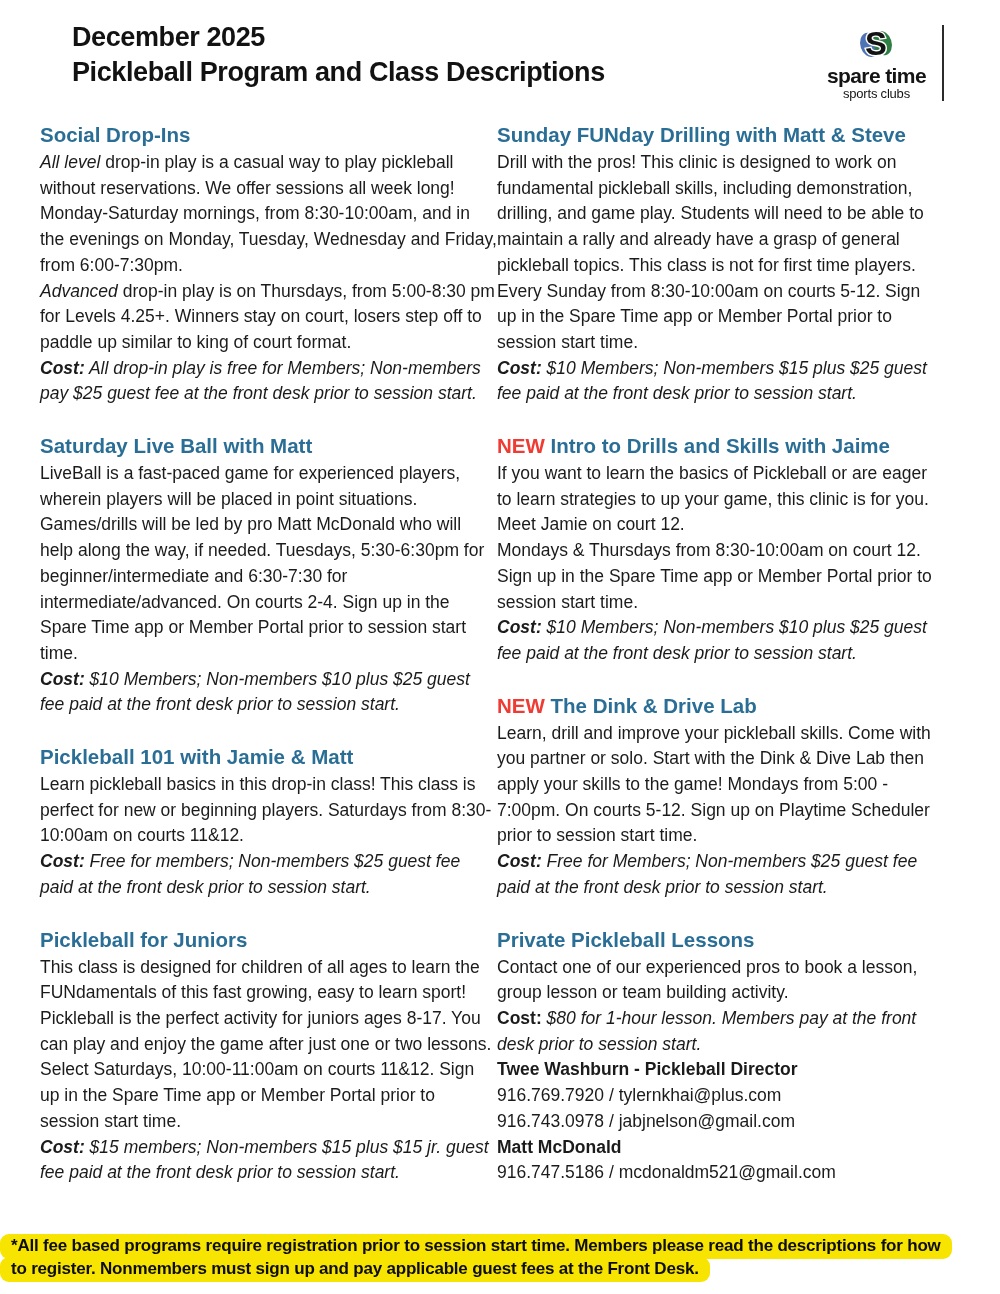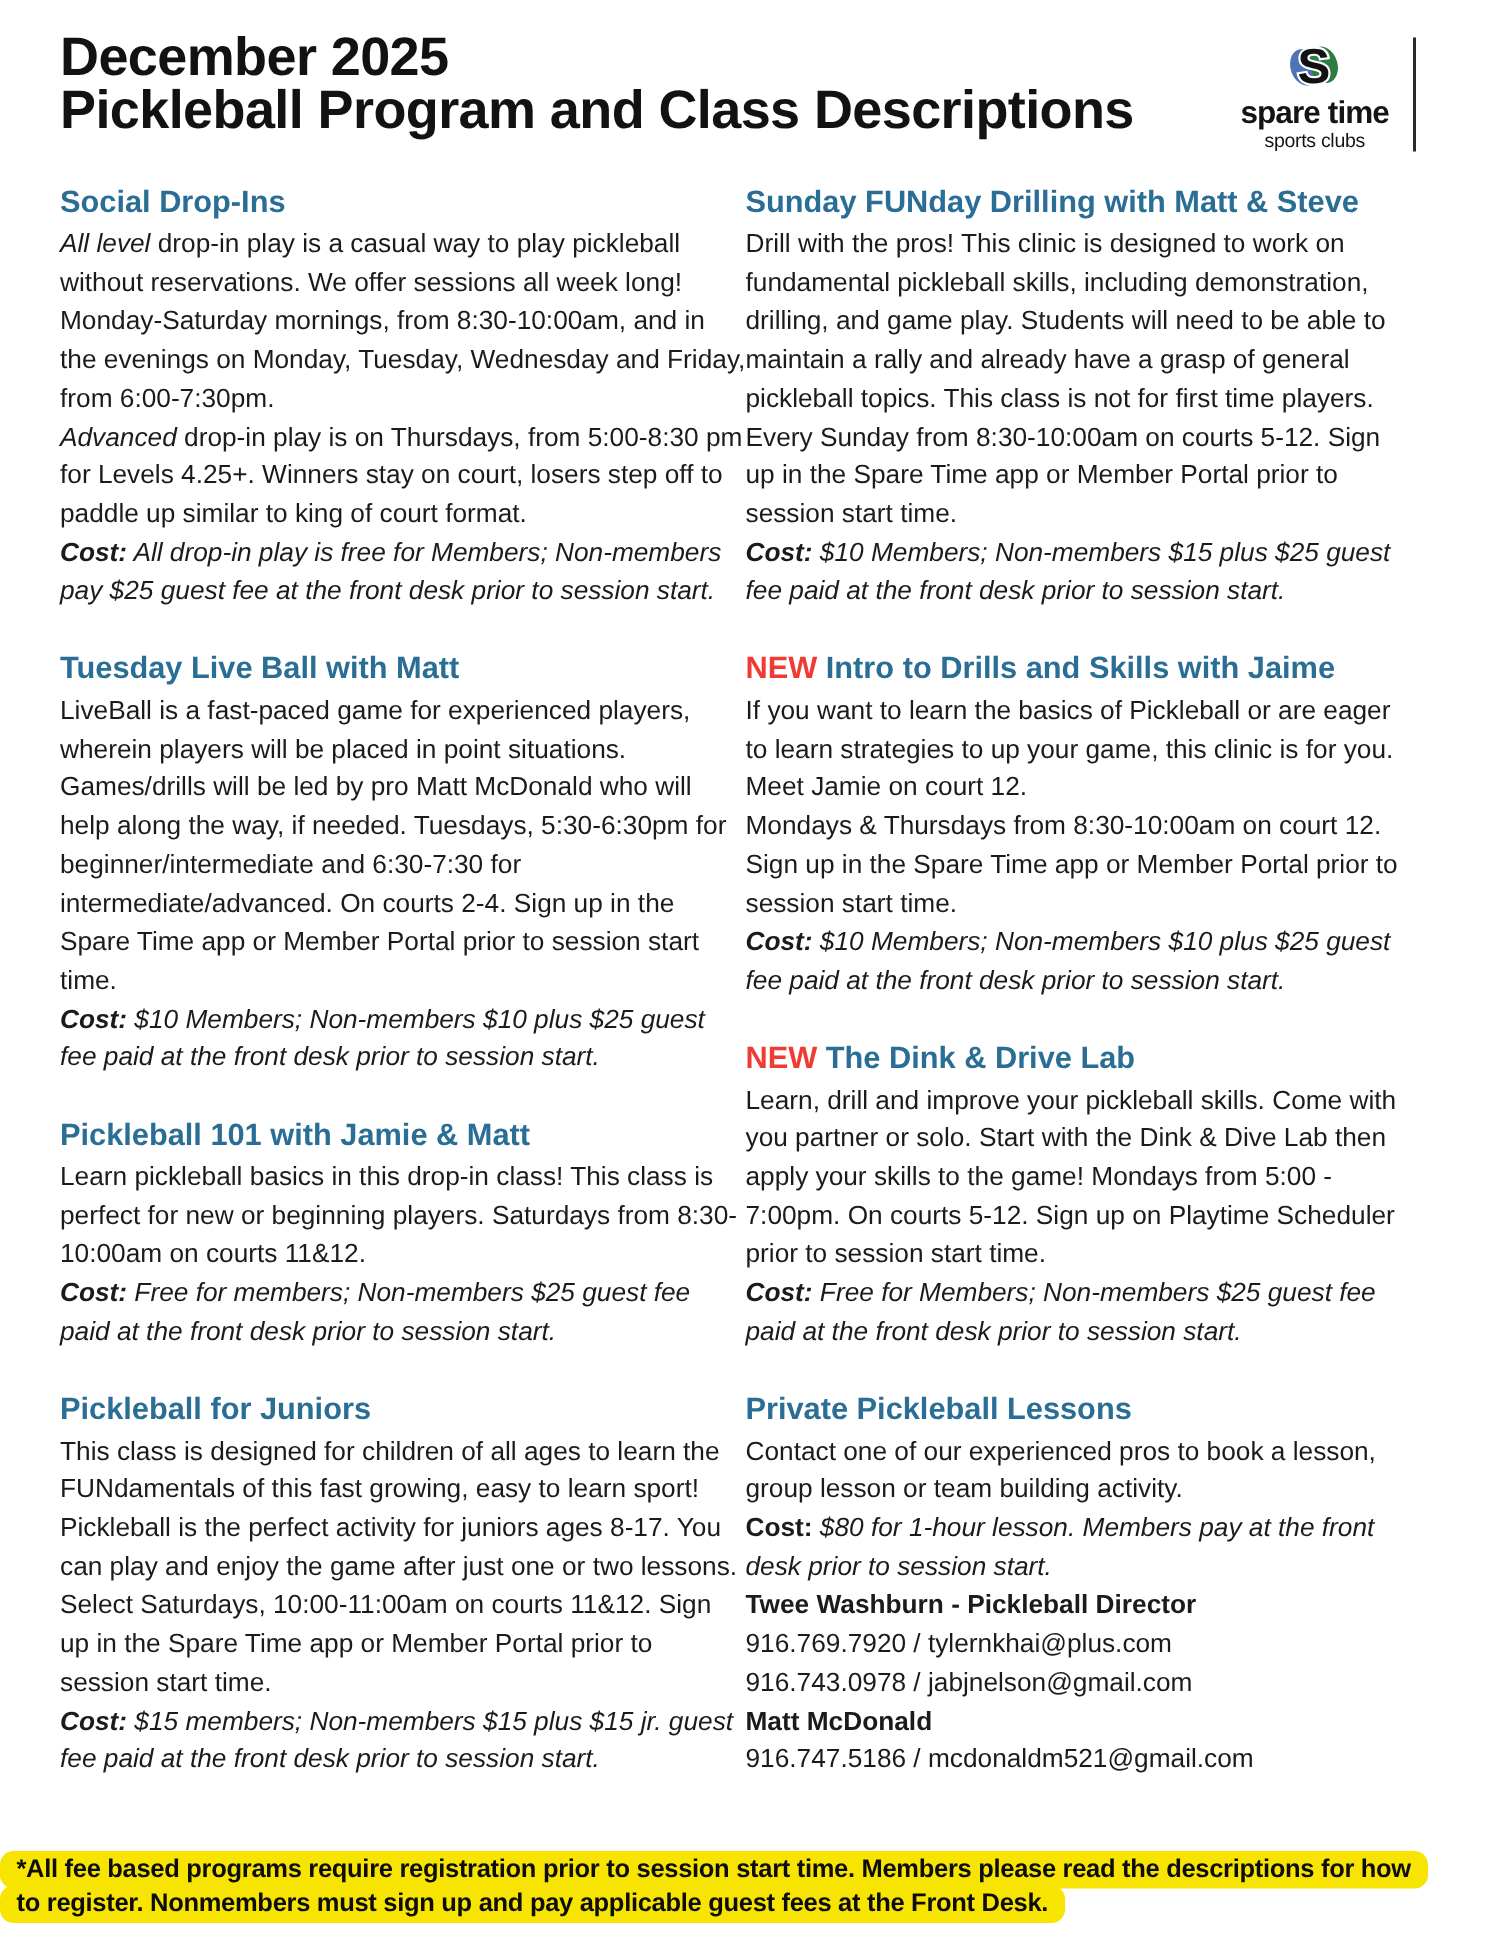--- a/index.html
+++ b/index.html
@@ -10,21 +10,21 @@
   }
   html,body{margin:0;padding:0;}
   body{
     width:1000px;height:1294px;background:#ffffff;position:relative;
     font-family:"Liberation Sans", sans-serif;color:var(--ink);
     overflow:hidden;
   }
   .page{box-sizing:border-box;padding:20px 40px 0 40px;}
   
   .header{display:flex;justify-content:space-between;align-items:flex-start;}
-  .title{font-weight:bold;font-size:36px;line-height:35px;letter-spacing:-0.4px;color:#121212;}
+  .title{font-weight:bold;font-size:27px;line-height:35px;letter-spacing:-0.4px;color:#121212;margin-left:32px;}
   .logo-wrap{display:flex;align-items:center;margin-top:4px;}
   .spare{text-align:center;padding-right:14px;}
   .spare-icon{display:block;margin:0 auto 1px auto;}
   .spare-word{font-weight:bold;font-size:21px;line-height:21px;color:#141414;letter-spacing:-0.6px;}
   .spare-sub{font-size:13px;line-height:15px;color:#141414;letter-spacing:-0.2px;}
   .logo-divider{width:2px;height:76px;background:#2b2b2b;margin:0 16px 0 2px;}
   .club{text-align:center;}
   .club-name{font-weight:bold;font-size:27px;line-height:28px;color:#121212;letter-spacing:0.2px;white-space:nowrap;}
   .club-rule{height:2px;background:#2b2b2b;margin:3px 0 4px 0;}
   .club-sub{font-weight:bold;font-size:14px;letter-spacing:3.5px;color:#121212;white-space:nowrap;}
@@ -80,21 +80,21 @@
 
   <div class="columns">
     <div class="col col-left" id="col-left">
         <section class="section">
           <h2 class="section-heading"><span>Social Drop-Ins</span></h2>
           <p class="body"><span class="i">All level</span><span> drop-in play is a casual way to play pickleball without reservations. We offer sessions all week long! Monday-Saturday mornings, from 8:30-10:00am, and in the evenings on Monday, Tuesday, Wednesday and Friday, from 6:00-7:30pm.</span></p>
           <p class="body"><span class="i">Advanced</span><span> drop-in play is on Thursdays, from 5:00-8:30 pm for Levels 4.25+. Winners stay on court, losers step off to paddle up similar to king of court format.</span></p>
           <p class="body"><span class="bi">Cost:</span><span class="i"> All drop-in play is free for Members; Non-members pay $25 guest fee at the front desk prior to session start.</span></p>
         </section>
         <section class="section">
-          <h2 class="section-heading"><span>Tuesday Live Ball with Matt</span></h2>
+          <h2 class="section-heading"><span>Saturday Live Ball with Matt</span></h2>
           <p class="body"><span>LiveBall is a fast-paced game for experienced players, wherein players will be placed in point situations. Games/drills will be led by pro Matt McDonald who will help along the way, if needed. Tuesdays, 5:30-6:30pm for beginner/intermediate and 6:30-7:30 for intermediate/advanced. On courts 2-4. Sign up in the Spare Time app or Member Portal prior to session start time.</span></p>
           <p class="body"><span class="bi">Cost:</span><span class="i"> $10 Members; Non-members $10 plus $25 guest fee paid at the front desk prior to session start.</span></p>
         </section>
         <section class="section">
           <h2 class="section-heading"><span>Pickleball 101 with Jamie &amp; Matt</span></h2>
           <p class="body"><span>Learn pickleball basics in this drop-in class! This class is perfect for new or beginning players. Saturdays from 8:30-10:00am on courts 11&amp;12.</span></p>
           <p class="body"><span class="bi">Cost:</span><span class="i"> Free for members; Non-members $25 guest fee paid at the front desk prior to session start.</span></p>
         </section>
         <section class="section">
           <h2 class="section-heading"><span>Pickleball for Juniors</span></h2>

